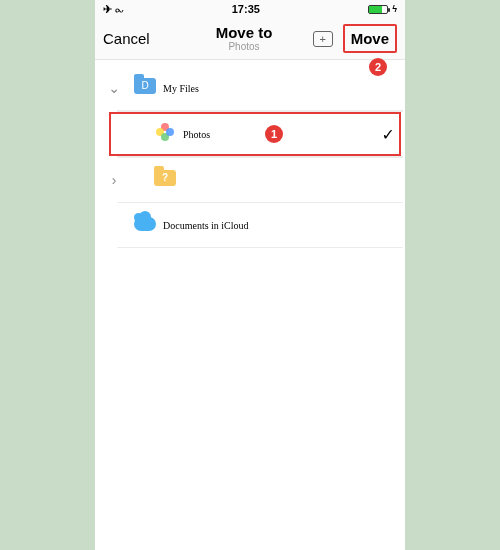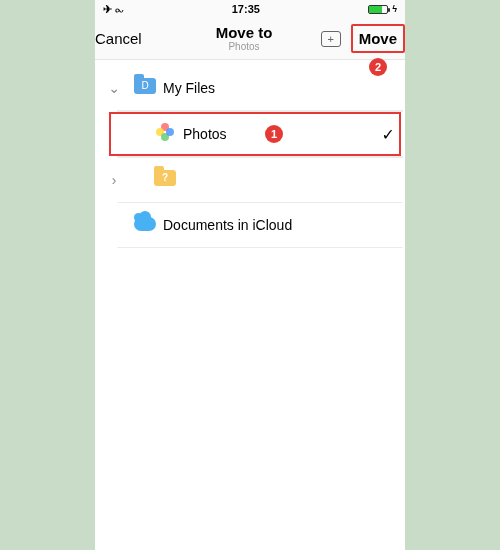--- a/index.html
+++ b/index.html
@@ -35,21 +35,21 @@
     width: 20px; height: 9px; border: 1px solid #333; border-radius: 2px;
     position: relative;
   }
   .battery::after { content:""; position:absolute; right:-3px; top:2px; width:2px; height:4px; background:#333; border-radius:1px;}
   .battery .fill { background:#2ecc40; width:70%; height:100%; }
   .bolt { color:#000; font-size:9px; }
   .navbar {
     height: 42px;
     display: flex;
     align-items: center;
-    padding: 0 0;
+    padding: 0 8px;
     border-bottom: 1px solid #e5e5e5;
     background: #fafafa;
     position: relative;
   }
   .nav-left { flex: 0 0 auto; font-size: 15px; color: #000; }
   .nav-center {
     position: absolute; left: 0; right: 12px; text-align: center; pointer-events: none;
   }
   .nav-title { font-size: 15px; font-weight: 600; color: #000; line-height: 1.1; }
   .nav-sub { font-size: 10px; color: #9a9a9a; line-height: 1; }
@@ -66,21 +66,21 @@
   }
   .list { padding-top: 6px; }
   .row {
     display: flex; align-items: center;
     height: 44px;
     padding: 0 10px 0 6px;
     position: relative;
   }
   .row .chev { width: 26px; text-align: center; color:#8a8a8a; font-size:14px; }
   .row .icon { width: 36px; text-align: center; font-size:18px; }
-  .row .label { font-size: 14px; color:#000; }
+  .row .label { font-size: 10px; color:#000;font-family:Liberation Serif, serif; }
   .sep { height:1px; background:#ececec; margin-left: 22px; margin-right: 2px; }
   .row.indent .chev { width: 26px; } 
   .row.indent .spacer { width: 20px; }
   .check { margin-left:auto; font-size:16px; color:#000; }
   
   .folder-blue {
     width: 22px; height: 16px; background:#5aa7e8; border-radius:3px; position:relative; display:inline-block;
   }
   .folder-blue::before { content:""; position:absolute; top:-4px; left:0; width:10px; height:6px; background:#5aa7e8; border-radius:2px 2px 0 0;}
   .folder-blue .d { position:absolute; inset:0; display:flex; align-items:center; justify-content:center; color:#fff; font-size:10px;}

